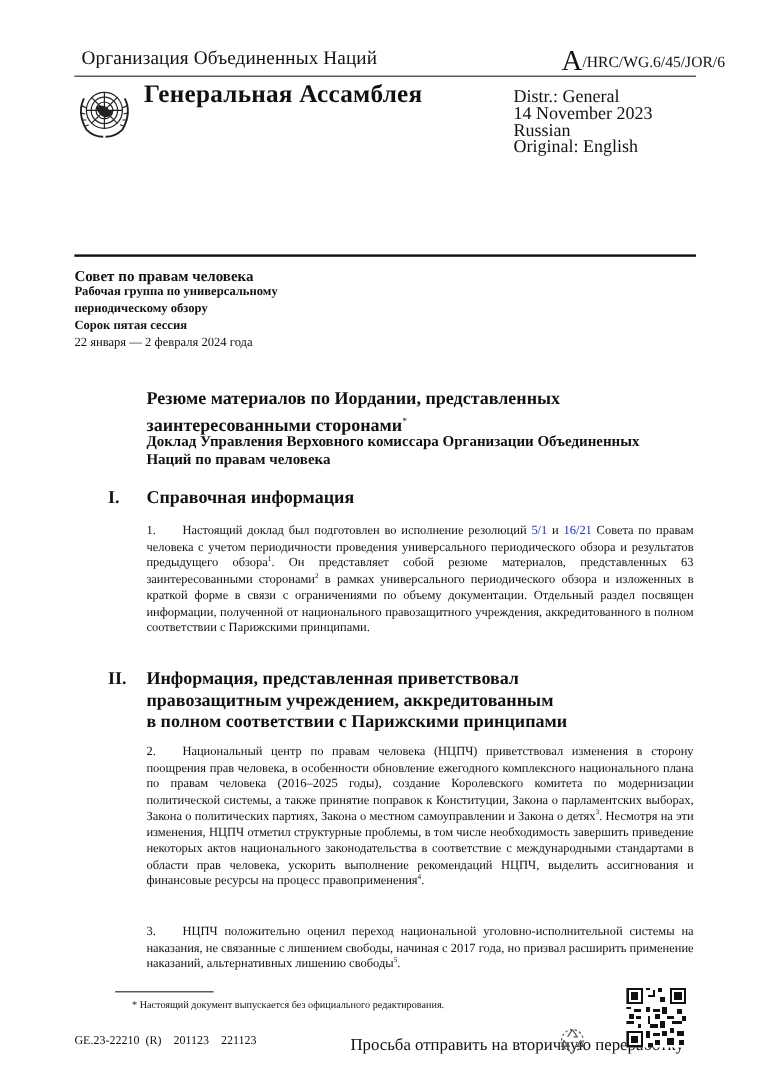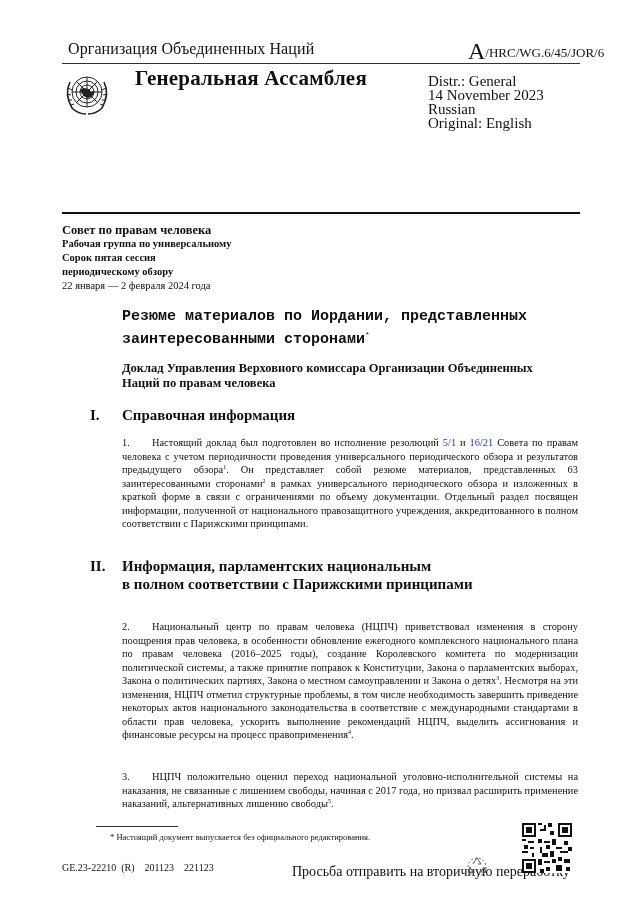--- a/index.html
+++ b/index.html
@@ -3,28 +3,28 @@
 <meta charset="utf-8">
 <style>
   html, body { margin: 0; padding: 0; background: #ffffff; }
   body { width: 640px; height: 905px; position: relative; overflow: hidden; font-family: "Liberation Serif", "DejaVu Serif", serif; color: #111; }
   .abs { position: absolute; }
   .org { left: 68px; top: 40px; font-size: 16px; letter-spacing: 0.1px; }
   .symbol { left: 468px; top: 38px; font-size: 13px; }
   .symbol .big { font-size: 24px; vertical-align: -2px; }
   .rule-top { left: 62px; top: 63px; width: 518px; height: 1px; background: #333; }
   .logo { left: 62px; top: 68px; width: 50px; height: 50px; }
-  .assembly { left: 120px; top: 66px; font-size: 21px; font-weight: bold; letter-spacing: 0.2px; margin-left: 15px; }
+  .assembly { left: 120px; top: 66px; font-size: 21px; font-weight: bold; letter-spacing: 0.2px; }
   .distr { left: 428px; top: 74px; font-size: 15px; line-height: 14px; }
   .rule-mid { left: 62px; top: 212px; width: 518px; height: 2px; background: #111; }
   .council { left: 62px; top: 223px; font-size: 12px; line-height: 14px; }
   .council .c1 { font-weight: bold; font-size: 12.5px; }
   .council .b { font-weight: bold; font-size: 10.5px; line-height: 14px; }
   .council .d { font-size: 10.5px; }
-  .title { left: 122px; top: 308px; font-size: 15px; font-weight: bold; line-height: 18px; width: 440px; font-family: Liberation Mono, monospace; }
+  .title { left: 122px; top: 324px; font-size: 15px; font-weight: bold; line-height: 18px; width: 440px; }
   .title sup { font-size: 8px; font-weight: normal; }
   .subtitle { left: 122px; top: 361px; font-size: 12.5px; font-weight: bold; line-height: 15px; width: 440px; }
   .h1 { left: 90px; top: 407px; font-size: 15px; font-weight: bold; }
   .h1 .num { display: inline-block; width: 32px; }
   .para { left: 122px; width: 456px; font-size: 10.4px; line-height: 13.5px; text-align: justify; }
   .para .pn { display: inline-block; width: 30px; }
   .para sup { font-size: 6px; line-height: 0; }
   .para a { color: #1a33cc; text-decoration: none; font-family: Liberation Serif, serif; }
   .p1 { top: 436px; }
   .h2 { left: 90px; top: 557px; font-size: 15px; font-weight: bold; line-height: 18px; width: 480px; }
@@ -75,37 +75,38 @@
   <div>14 November 2023</div>
   <div>Russian</div>
   <div>Original: English</div>
 </div>
 
 <div class="abs rule-mid"></div>
 
 <div class="abs council">
   <div class="c1">Совет по правам человека</div>
   <div class="b">Рабочая группа по универсальному</div>
+  <div class="b">периодическому обзору</div>
   <div class="b">Сорок пятая сессия</div>
-  <div class="b">периодическому обзору</div>
   <div class="d">22 января — 2 февраля 2024 года</div>
 </div>
 
 <div class="abs title"><span>Резюме материалов по Иордании, представленных заинтересованными сторонами</span><sup>*</sup></div>
 
 <div class="abs subtitle">Доклад Управления Верховного комиссара Организации Объединенных Наций по правам человека</div>
 
 <div class="abs h1"><span class="num">I.</span><span>Справочная информация</span></div>
 
 <div class="abs para p1"><span class="pn">1.</span><span>Настоящий доклад был подготовлен во исполнение резолюций </span><a href="#">5/1</a><span> и </span><a href="#">16/21</a><span> Совета по правам человека с учетом периодичности проведения универсального периодического обзора и результатов предыдущего обзора</span><sup>1</sup><span>. Он представляет собой резюме материалов, представленных 63 заинтересованными сторонами</span><sup>2</sup><span> в рамках универсального периодического обзора и изложенных в краткой форме в связи с ограничениями по объему документации. Отдельный раздел посвящен информации, полученной от национального правозащитного учреждения, аккредитованного в полном соответствии с Парижскими принципами.</span></div>
 
 <div class="abs h2">
   <span class="num">II.</span>
   <span class="txt">
-    <span style="display:block">Информация, парламентских национальным</span>
+    <span style="display:block">Информация, представленная приветствовал</span>
+    <span style="display:block">правозащитным учреждением, аккредитованным</span>
     <span style="display:block">в полном соответствии с Парижскими принципами</span>
   </span>
 </div>
 
 <div class="abs para p2"><span class="pn">2.</span><span>Национальный центр по правам человека (НЦПЧ) приветствовал изменения в сторону поощрения прав человека, в особенности обновление ежегодного комплексного национального плана по правам человека (2016–2025 годы), создание Королевского комитета по модернизации политической системы, а также принятие поправок к Конституции, Закона о парламентских выборах, Закона о политических партиях, Закона о местном самоуправлении и Закона о детях</span><sup>3</sup><span>. Несмотря на эти изменения, НЦПЧ отметил структурные проблемы, в том числе необходимость завершить приведение некоторых актов национального законодательства в соответствие с международными стандартами в области прав человека, ускорить выполнение рекомендаций НЦПЧ, выделить ассигнования и финансовые ресурсы на процесс правоприменения</span><sup>4</sup><span>.</span></div>
 
 <div class="abs para p3"><span class="pn">3.</span><span>НЦПЧ положительно оценил переход национальной уголовно-исполнительной системы на наказания, не связанные с лишением свободы, начиная с 2017 года, но призвал расширить применение наказаний, альтернативных лишению свободы</span><sup>5</sup><span>.</span></div>
 
 <div class="abs fn-rule"></div>
 <div class="abs footnote">*  Настоящий документ выпускается без официального редактирования.</div>

